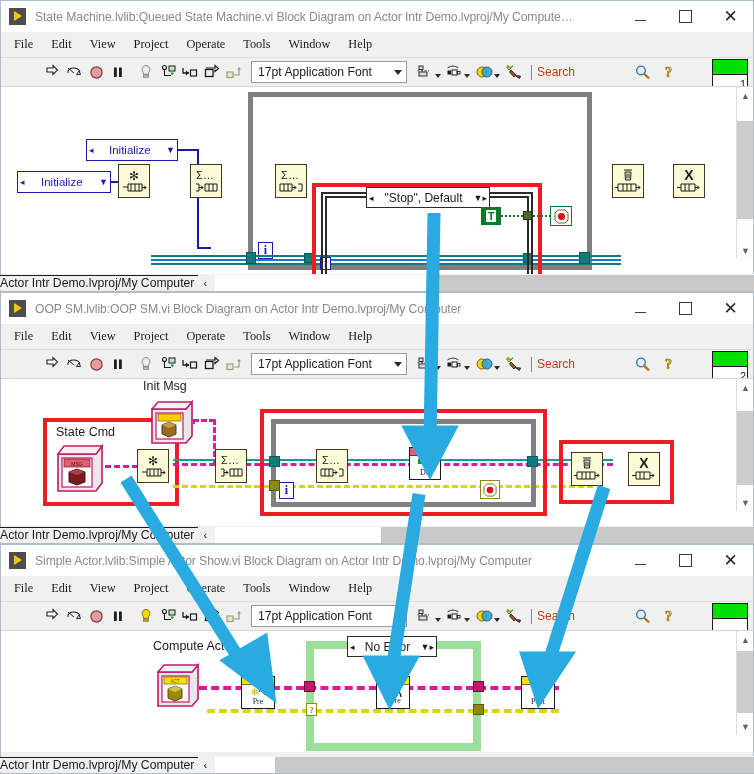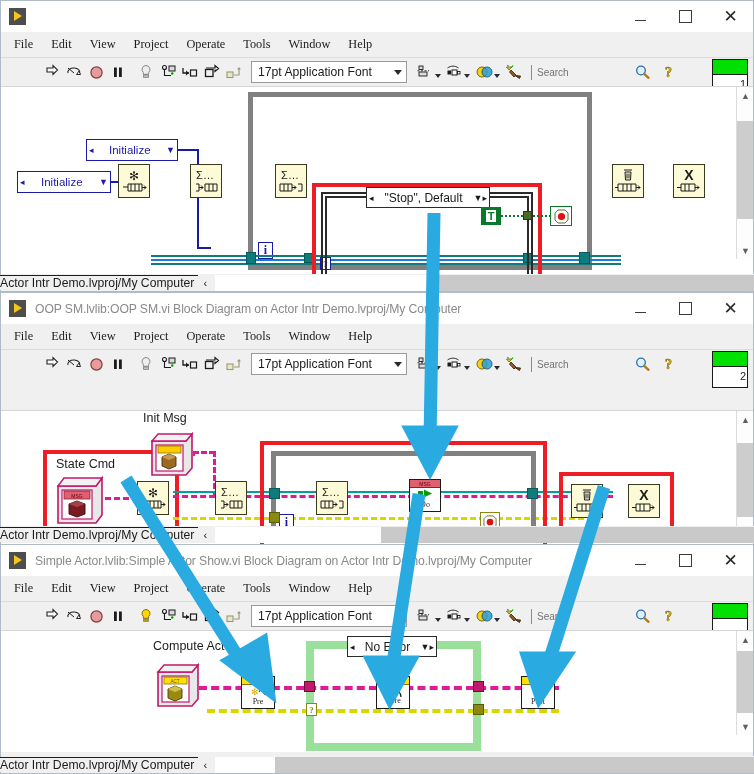--- a/index.html
+++ b/index.html
@@ -38,21 +38,21 @@
   .tb-icon { width: 22px; height: 23px; display:flex; align-items:center; justify-content:center;
              position: relative; font-size: 13px; color:#1b1b1b; }
   .fontbox { margin-left: 6px; height: 22px; min-width: 156px; border: 1px solid #9a9a9a; background:#fff;
              display:flex; align-items:center; padding:0 4px 0 6px; font-size:12.2px; color:#1b1b1b; }
   .fontbox .lbl { flex:1; white-space: nowrap;}
   .caret { width:0;height:0;border-left:4px solid transparent;border-right:4px solid transparent;
            border-top:5px solid #2b2b2b; margin-left:4px; }
   .caret.sm { border-left-width:3.5px;border-right-width:3.5px;border-top-width:4.5px; }
   .searchwrap { display:flex; align-items:center; margin-left:4px; }
   .vline { width:1px; height:15px; background:#8a8a8a; margin:0 5px 0 2px; }
-  .searchbox { font-size:10px; color:#737373; width:94px; }
+  .searchbox { font-size:12px; color:#c2410c; width:94px; }
   .runind { position:absolute; right:2px; top:0; width:40px; height:58px; }
 
   
   .canvas { position: relative; background: #ffffff; overflow: hidden; border-top:1px solid #d5d5d5;}
   .vscroll { position:absolute; right:0; top:0; width:17px; bottom:17px; background:#fdfdfd;
              border-left:1px solid #dcdcdc; }
   .vthumb { position:absolute; left:0; width:17px; background:#cdcdcd; }
   .sc-arrow { position:absolute; left:0; width:17px; height:17px; display:flex;align-items:center;justify-content:center;
               color:#606060; font-size:9px; }
 
@@ -85,20 +85,21 @@
           font-family:"Liberation Serif", serif; background:#fff;}
 </style>
 </head>
 <body>
 
 <div class="screen">
 
   <div class="lvwin" style="top:0;height:292px;">
     <div class="titlebar">
       <div class="appicon"></div>
+      <div class="wtitle">State Machine.lvlib:Queued State Machine.vi Block Diagram on Actor Intr Demo.lvproj/My Compute…</div>
       <div class="wbtns">
         <div class="wbtn mini"></div>
         <div class="wbtn maxi"></div>
         <div class="wbtn close">✕</div>
       </div>
     </div>
     <div class="menubar">
       <div class="menuitem">File</div>
       <div class="menuitem">Edit</div>
       <div class="menuitem">View</div>
@@ -474,21 +475,21 @@
             </svg>
         </div>
       </div>
       <div class="runind">
         <div style="position:absolute;left:1px;top:1px;width:36px;height:16px;background:#00e000;border:1px solid #1b1b1b;"></div>
         <div style="position:absolute;left:1px;top:17px;width:36px;height:21px;background:#fff;border:1px solid #1b1b1b;border-top:none;"></div>
         <div style="position:absolute;left:1px;top:20px;width:34px;text-align:right;font-size:11px;color:#1b1b1b">2</div>
       </div>
     </div>
 
-    <div class="canvas" style="height:150px;margin-top:32px;">
+    <div class="canvas" style="height:150px;">
 
       <div class="label" style="left:142px;top:0px;">Init Msg</div>
       <div class="label" style="left:55px;top:46px;">State Cmd</div>
 
       <div class="redbox" style="left:42px;top:39px;width:136px;height:88px;"></div>
 
       <div class="classicon" style="left:147px;top:18px;width:46px;height:48px;">
         <svg width="46" height="48" viewBox="0 0 46 48">
           <polygon points="4,12 38,12 44,5 44,39 38,46 4,46" fill="#e8e8e8" stroke="#c0186a" stroke-width="1.6"></polygon>
           <polygon points="4,12 10,5 44,5 38,12" fill="#f2f2f2" stroke="#c0186a" stroke-width="1.4"></polygon>

